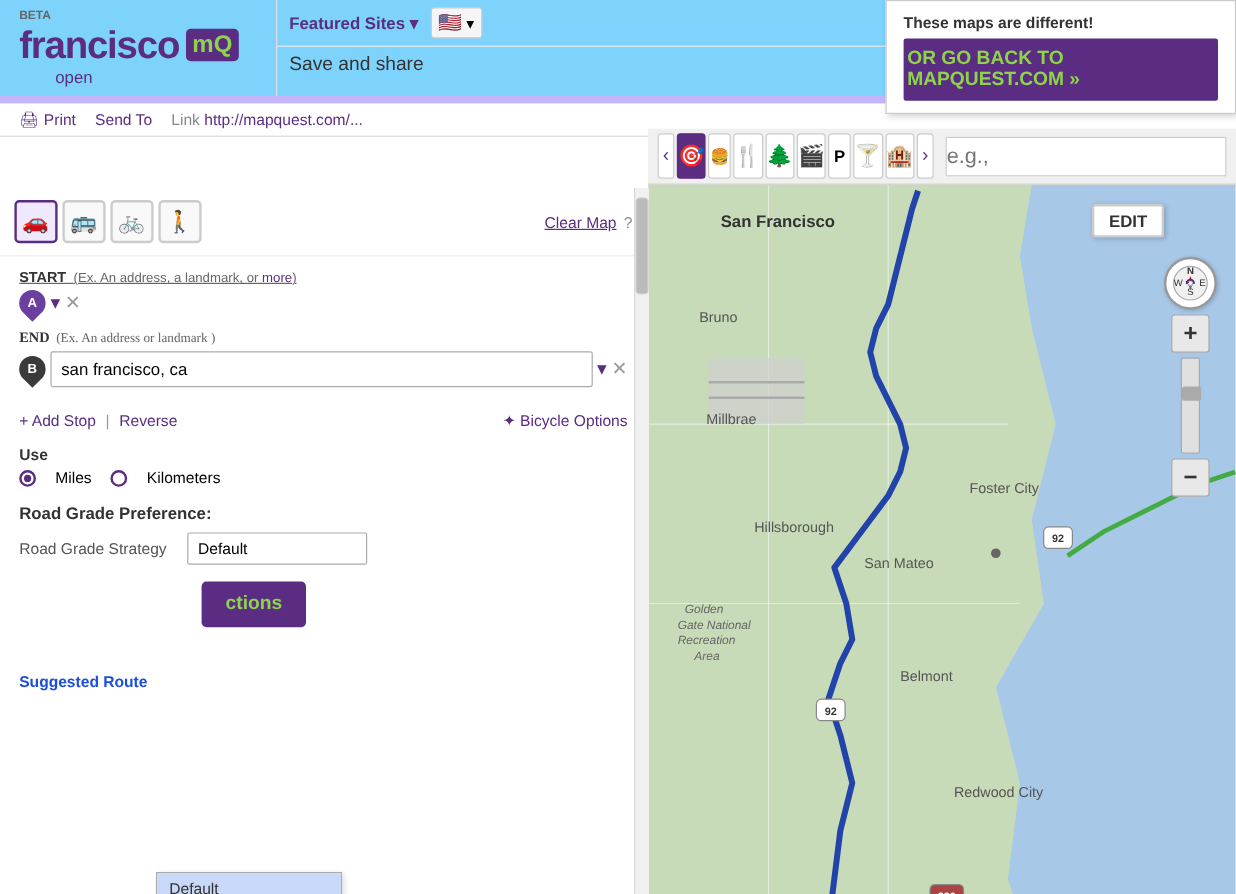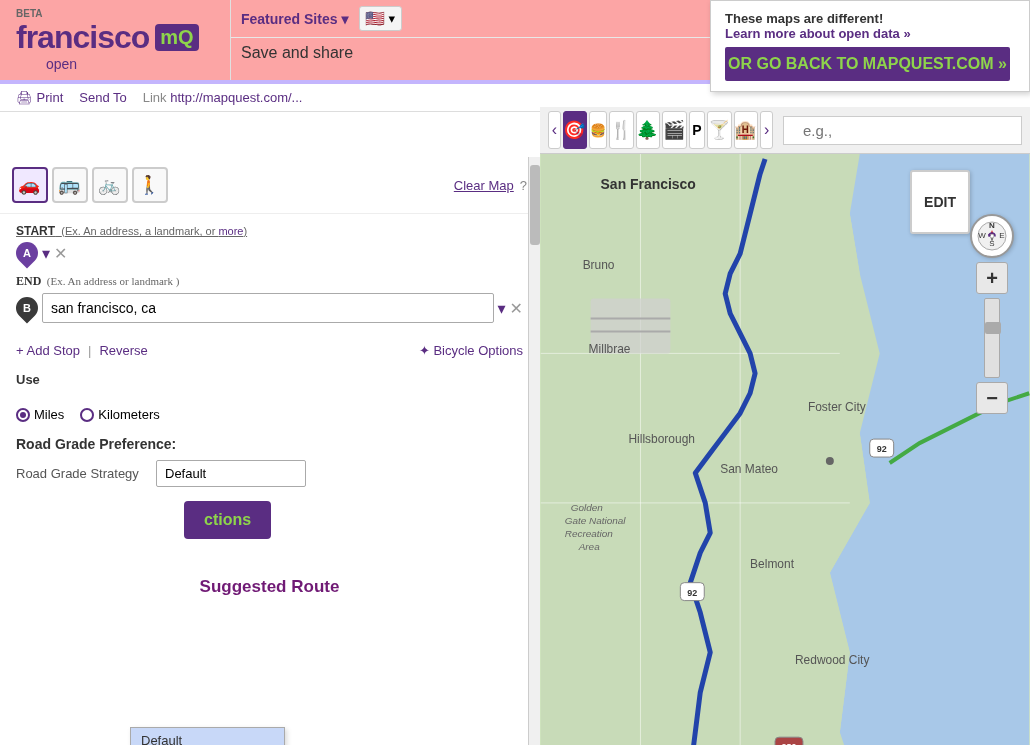--- a/index.html
+++ b/index.html
@@ -1,34 +1,34 @@
 <!DOCTYPE html>
 <html><head>
   <meta charset="utf-8">
   <style>
     * { box-sizing: border-box; margin: 0; padding: 0; }
     body { font-family: Arial, sans-serif; font-size: 13px; background: #fff; width: 1030px; height: 745px; overflow: hidden; position: relative; }
 
     
-    #header { display: flex; align-items: stretch; border-bottom: 4px solid #c4b5fd; background: #fca5a5; position: relative; z-index: 10; }
+    #header { display: flex; align-items: stretch; border-bottom: 6px solid #c4b5fd; background: #7dd3fc; position: relative; z-index: 10; }
     #logo-area { padding: 8px 16px; min-width: 230px; }
     #logo-beta { color: #666; font-size: 10px; font-weight: bold; }
     #logo-main { display: flex; align-items: center; gap: 6px; }
     #logo-text { font-size: 32px; font-weight: bold; color: #5a2d82; letter-spacing: -1px; }
     #logo-mq { background: #5a2d82; color: #8ed44b; font-size: 20px; font-weight: bold; border-radius: 4px; padding: 2px 5px; }
     #logo-open { color: #5a2d82; font-size: 14px; margin-left: 30px; }
 
     #nav-area { flex: 1; display: flex; flex-direction: column; border-left: 1px solid #e0e0e0; }
     #nav-top { display: flex; align-items: center; padding: 6px 10px; gap: 10px; border-bottom: 1px solid #e8e8e8; }
     #featured-sites-btn { color: #5a2d82; font-size: 14px; font-weight: bold; cursor: pointer; display: flex; align-items: center; gap: 4px; }
     #featured-arrow { color: #5a2d82; }
     #flag-btn { border: 1px solid #ccc; padding: 2px 6px; cursor: pointer; display: flex; align-items: center; gap: 3px; background: #f5f5f5; border-radius: 3px; }
     #flag-icon { font-size: 16px; }
 
-    #tooltip-box { position: absolute; right: 0; top: 0; background: #fff; border: 1px solid #ccc; padding: 10px 14px; width: 320px; z-index: 100; box-shadow: 2px 2px 6px rgba(0,0,0,0.2); }
+    #tooltip-box { position: absolute; right: 0; top: 0; background: #fff; border: 1px solid #ccc; padding: 10px 14px; width: 292px; z-index: 100; box-shadow: 2px 2px 6px rgba(0,0,0,0.2); }
     #tooltip-title { font-size: 13px; color: #333; font-weight: bold; }
     #tooltip-link { color: #5a2d82; font-weight: bold; font-size: 13px; }
     #mapquest-back { background: #5a2d82; color: #8ed44b; padding: 8px 3px; font-size: 16px; font-weight: bold; cursor: pointer; display: inline-block; margin-top: 6px; border-radius: 2px; }
 
     #nav-bottom { display: flex; align-items: center; padding: 6px 10px; gap: 8px; }
     #save-share { font-size: 16px; color: #333; }
 
     
     #toolbar { display: flex; align-items: center; padding: 6px 16px; border-bottom: 1px solid #ddd; gap: 16px; }
     #print-btn, #sendto-btn { color: #5a2d82; cursor: pointer; display: flex; align-items: center; gap: 4px; font-size: 13px; }
@@ -63,65 +63,65 @@
     #end-label strong { font-size: 12px; color: #333; font-weight: bold; }
 
     #route-options { padding: 0 16px; }
     #add-stop-row { display: flex; align-items: center; gap: 8px; margin-bottom: 14px; }
     #add-stop-btn { color: #5a2d82; cursor: pointer; font-size: 13px; }
     #reverse-btn { color: #5a2d82; cursor: pointer; font-size: 13px; }
     #separator { color: #999; }
     #bicycle-options-btn { color: #5a2d82; cursor: pointer; font-size: 13px; margin-left: auto; }
 
     #use-section { margin-bottom: 14px; }
-    #use-label { font-size: 13px; color: #333; font-weight: bold; margin-bottom: 20px; }
+    #use-label { font-size: 13px; color: #333; font-weight: bold; margin-bottom: 4px; }
     #units-row { display: flex; align-items: center; gap: 16px; }
-    .radio-option { display: flex; align-items: center; gap: 4px; cursor: pointer; font-size: 13px; }
+    .radio-option { display: flex; align-items: center; gap: 16px; cursor: pointer; font-size: 13px; }
     .radio-dot { width: 14px; height: 14px; border-radius: 50%; border: 2px solid #5a2d82; display: flex; align-items: center; justify-content: center; }
     .radio-dot.selected::after { content: ''; width: 6px; height: 6px; background: #5a2d82; border-radius: 50%; }
 
     #road-grade-section { margin-bottom: 14px; }
     #road-grade-title { font-size: 14px; color: #333; font-weight: bold; margin-bottom: 8px; }
     #road-grade-row { display: flex; align-items: center; gap: 10px; }
     #road-grade-label { font-size: 13px; color: #555; width: 130px; }
     #road-grade-select-wrapper { position: relative; }
     #road-grade-select { appearance: none; border: 1px solid #aaa; padding: 5px 30px 5px 8px; font-size: 13px; background: #fff; cursor: pointer; width: 150px; border-radius: 2px; }
 
     
     #dropdown-menu { position: absolute; left: 130px; top: 570px; width: 155px; background: #fff; border: 1px solid #aaa; z-index: 20; box-shadow: 2px 2px 5px rgba(0,0,0,0.15); }
     .dropdown-item { padding: 5px 10px; font-size: 13px; color: #333; cursor: pointer; }
     .dropdown-item.selected { background: #c8d8f8; }
 
     
     #get-directions-btn { background: #5a2d82; color: #fff; padding: 10px 20px; font-size: 16px; font-weight: bold; border: none; border-radius: 4px; cursor: pointer; margin: 0 16px 14px; }
 
     
     #suggested-route { padding: 10px 16px; }
-    #suggested-title { font-size: 17px; font-weight: bold; color: #701a75; text-align: center; }
+    #suggested-title { font-size: 13px; font-weight: bold; color: #1d4ed8; }
 
     
     #map-area { position: absolute; left: 540px; top: 107px; right: 0; bottom: 0; overflow: hidden; }
 
     
     #poi-bar { display: flex; align-items: center; gap: 2px; padding: 4px 8px; background: #f0f0f0; border-bottom: 1px solid #ccc; }
     .poi-btn { width: 38px; height: 38px; display: flex; align-items: center; justify-content: center; cursor: pointer; font-size: 18px; border: 1px solid #ccc; background: #fff; border-radius: 3px; }
     .poi-btn.active { background: #5a2d82; color: #fff; border-color: #5a2d82; }
     #poi-nav-left, #poi-nav-right { width: 28px; height: 38px; display: flex; align-items: center; justify-content: center; cursor: pointer; font-size: 16px; color: #5a2d82; background: #fff; border: 1px solid #ccc; border-radius: 3px; }
     #poi-search-input { border: 1px solid #ccc; padding: 5px 8px; font-size: 13px; color: #aaa; flex: 1; }
 
     
     #map-bg { width: 100%; height: 100%; background: #d4e8c2; position: relative; overflow: hidden; }
 
     
     #map-controls { position: absolute; right: 16px; top: 60px; display: flex; flex-direction: column; align-items: center; gap: 4px; z-index: 10; }
     #compass { width: 44px; height: 44px; background: #fff; border-radius: 50%; border: 2px solid #999; display: flex; align-items: center; justify-content: center; box-shadow: 1px 1px 4px rgba(0,0,0,0.2); }
     #zoom-in, #zoom-out { width: 32px; height: 32px; background: #e8e8e8; border: 1px solid #aaa; display: flex; align-items: center; justify-content: center; cursor: pointer; font-size: 20px; font-weight: bold; color: #333; border-radius: 3px; }
     #zoom-slider { width: 16px; height: 80px; background: #e0e0e0; border: 1px solid #aaa; border-radius: 2px; position: relative; }
     #zoom-thumb { width: 16px; height: 12px; background: #aaa; border-radius: 2px; position: absolute; top: 30%; }
-    #edit-btn { position: absolute; right: 60px; top: 16px; background: #fff; border: 2px solid #ccc; padding: 22px 12px; font-size: 14px; font-weight: bold; color: #333; cursor: pointer; border-radius: 3px; box-shadow: 1px 1px 4px rgba(0,0,0,0.2); }
+    #edit-btn { position: absolute; right: 60px; top: 16px; background: #fff; border: 2px solid #ccc; padding: 4px 12px; font-size: 14px; font-weight: bold; color: #333; cursor: pointer; border-radius: 3px; box-shadow: 1px 1px 4px rgba(0,0,0,0.2); }
 
     
     #map-svg { position: absolute; top: 0; left: 0; width: 100%; height: 100%; }
 
     
     #left-scroll { position: absolute; left: 528px; top: 157px; width: 12px; bottom: 0; background: #f0f0f0; border-left: 1px solid #ccc; z-index: 6; }
     #left-scroll-thumb { width: 10px; height: 80px; background: #bbb; border-radius: 3px; margin: 2px auto; margin-top: 8px; }
   </style>
 </head>
 <body>
@@ -141,21 +141,20 @@
       <div id="featured-sites-btn">
         <span>Featured Sites</span>
         <span id="featured-arrow">▾</span>
       </div>
       <div id="flag-btn">
         <span id="flag-icon">🇺🇸</span>
         <span>▾</span>
       </div>
       <div id="tooltip-box">
         <div id="tooltip-title">These maps are different!</div>
-        <div id="tooltip-link">Learn more about open data »</div>
         <div id="mapquest-back">OR GO BACK TO MAPQUEST.COM »</div>
       </div>
     </div>
     <div id="nav-bottom">
       <span id="save-share">Save and share</span>
     </div>
   </div>
 </div>
 
 <div id="toolbar">
@@ -250,21 +249,21 @@
         </div>
       </div>
     </div>
   </div>
 
   <div id="dropdown-menu">
     <div class="dropdown-item selected">Default</div>
 
   </div>
 
-  <div style="padding: 0 24px 14px; margin-top: 0;">
+  <div style="padding: 0 8px 14px; margin-top: 0;">
     <button id="get-directions-btn" style="background: #5a2d82; color: #8ed44b; padding: 10px 20px; font-size: 16px; font-weight: bold; border: none; border-radius: 4px; cursor: pointer; margin-left: 160px;">ctions</button>
   </div>
 
   <div id="suggested-route">
     <div id="suggested-title">Suggested Route</div>
   </div>
 </div>
 
 <div id="left-scroll">
   <div id="left-scroll-thumb"></div>
@@ -276,21 +275,21 @@
     <div id="poi-nav-left">‹</div>
     <div class="poi-btn active">🎯</div>
     <div class="poi-btn" style="font-size:13px;">🍔</div>
     <div class="poi-btn">🍴</div>
     <div class="poi-btn">🌲</div>
     <div class="poi-btn">🎬</div>
     <div class="poi-btn" style="font-size:14px; font-weight:bold;">P</div>
     <div class="poi-btn">🍸</div>
     <div class="poi-btn">🏨</div>
     <div id="poi-nav-right">›</div>
-    <input id="poi-search-input" type="text" placeholder="e.g.," style="border: 1px solid rgb(204, 204, 204); padding: 5px 19px; font-size: 15px; color: rgb(170, 170, 170); flex: 1 1 0%; margin-left: 8px;">
+    <input id="poi-search-input" type="text" placeholder="e.g.," style="border: 1px solid rgb(204, 204, 204); padding: 5px 0; font-size: 18px; color: rgb(170, 170, 170); flex: 1 1 0%; margin-left: 8px;">
   </div>
 
   <div id="map-bg">
     <svg id="map-svg" viewBox="0 0 490 640" xmlns="http://www.w3.org/2000/svg">
 
       <rect width="490" height="640" fill="#c8dbb8"></rect>
 
       <polygon points="320,0 490,0 490,640 320,640 300,580 310,500 290,420 330,350 320,280 340,200 320,120 310,60" fill="#a8c8e8"></polygon>
 
       <polygon points="0,0 310,0 310,60 320,120 300,200 320,280 330,350 290,420 310,500 300,580 310,640 0,640" fill="#c8dbb8"></polygon>

